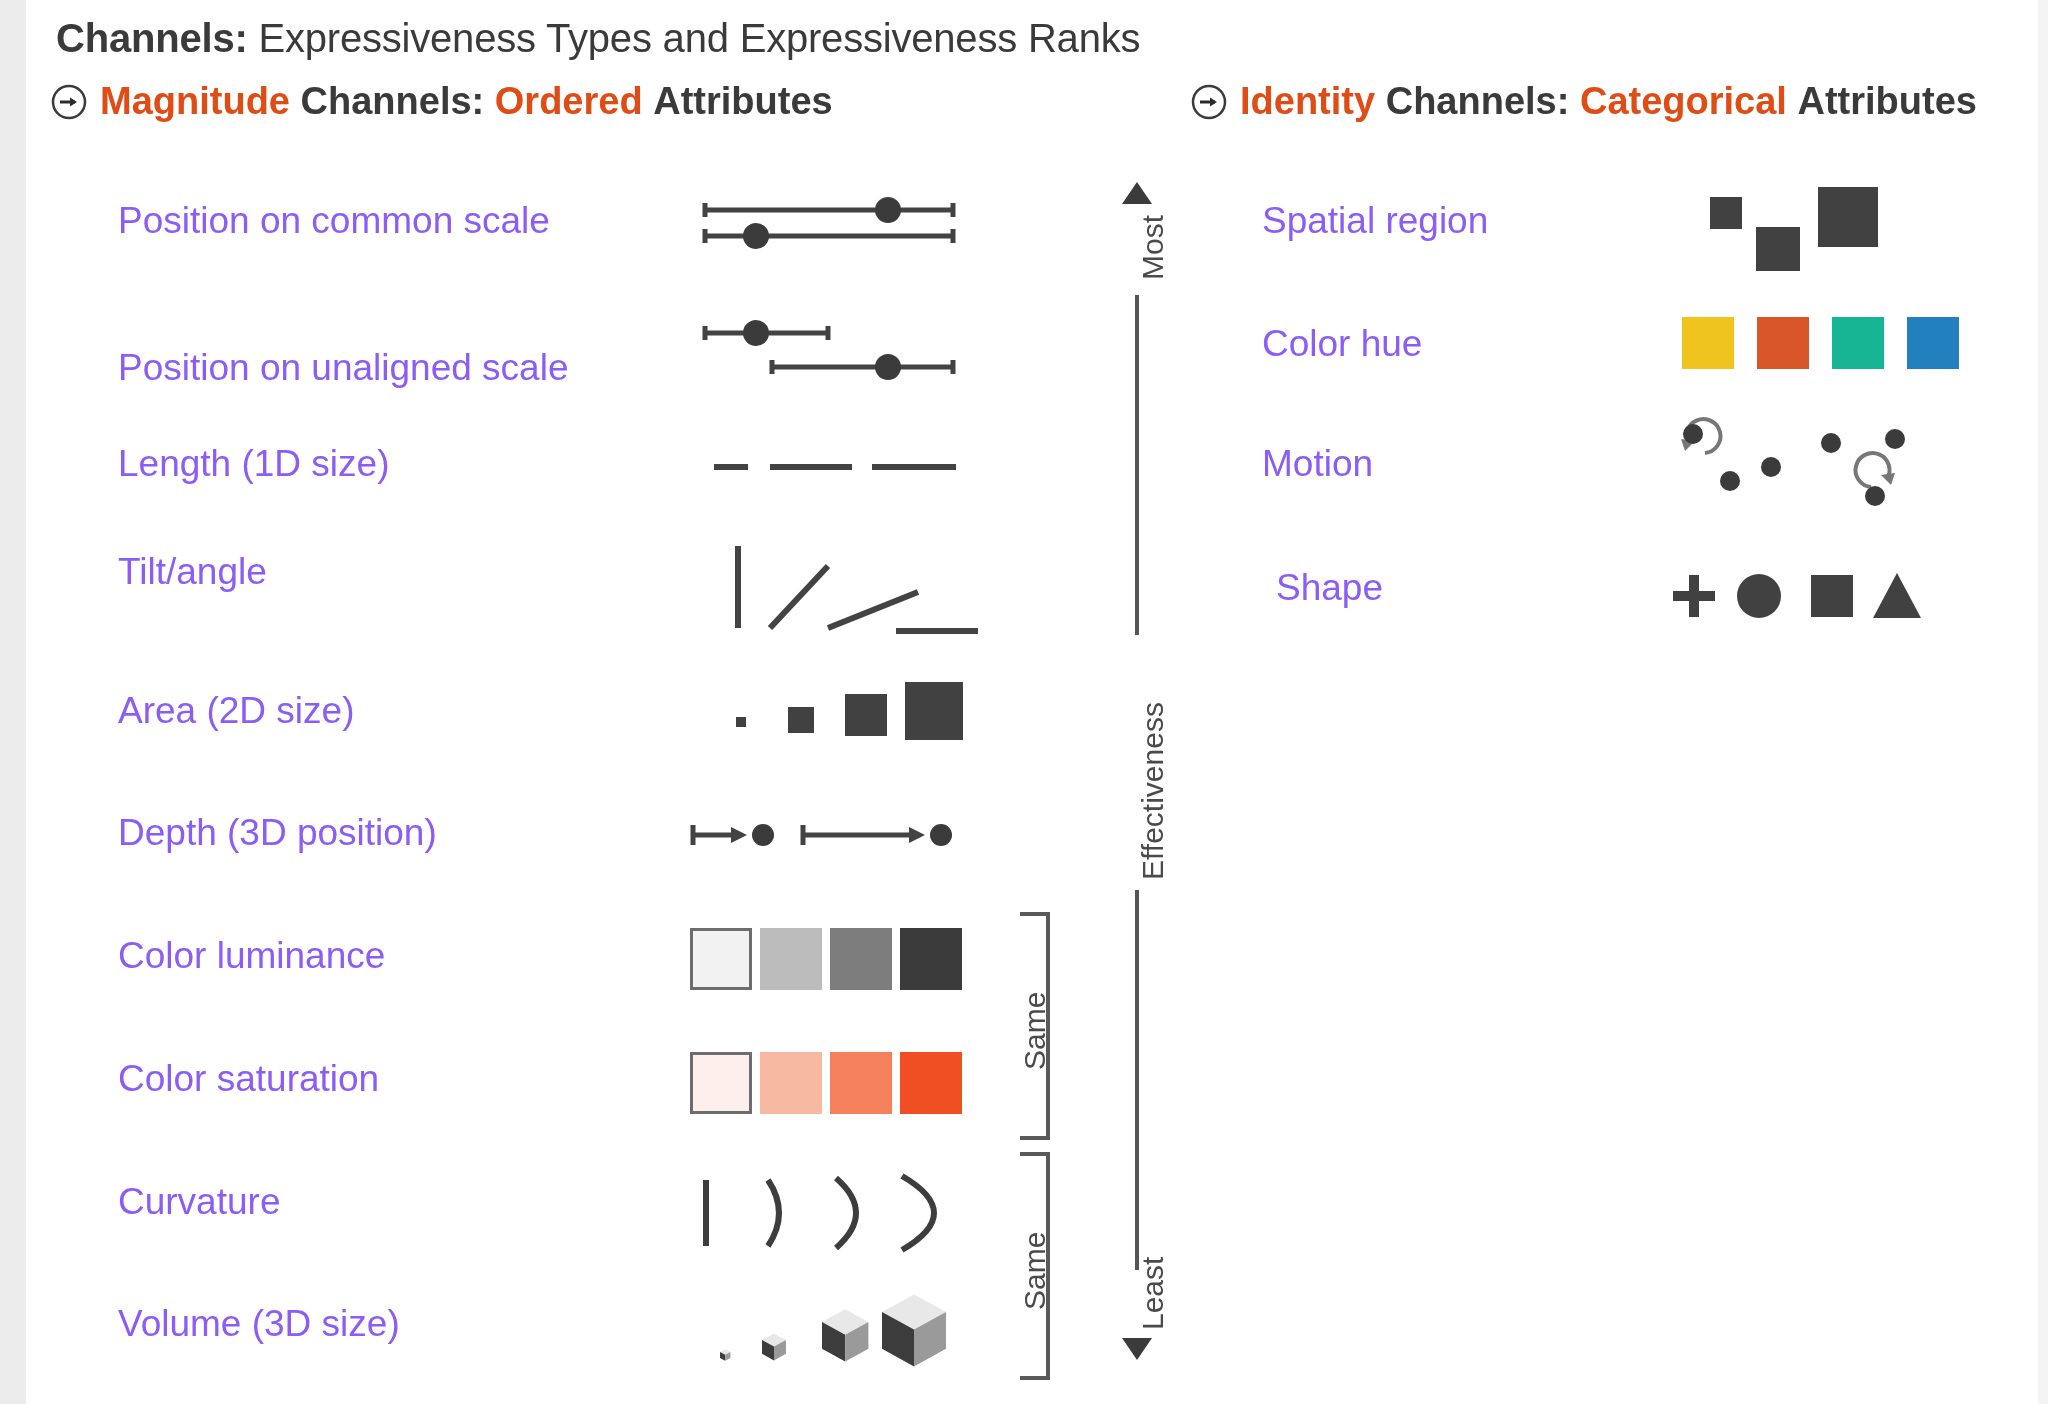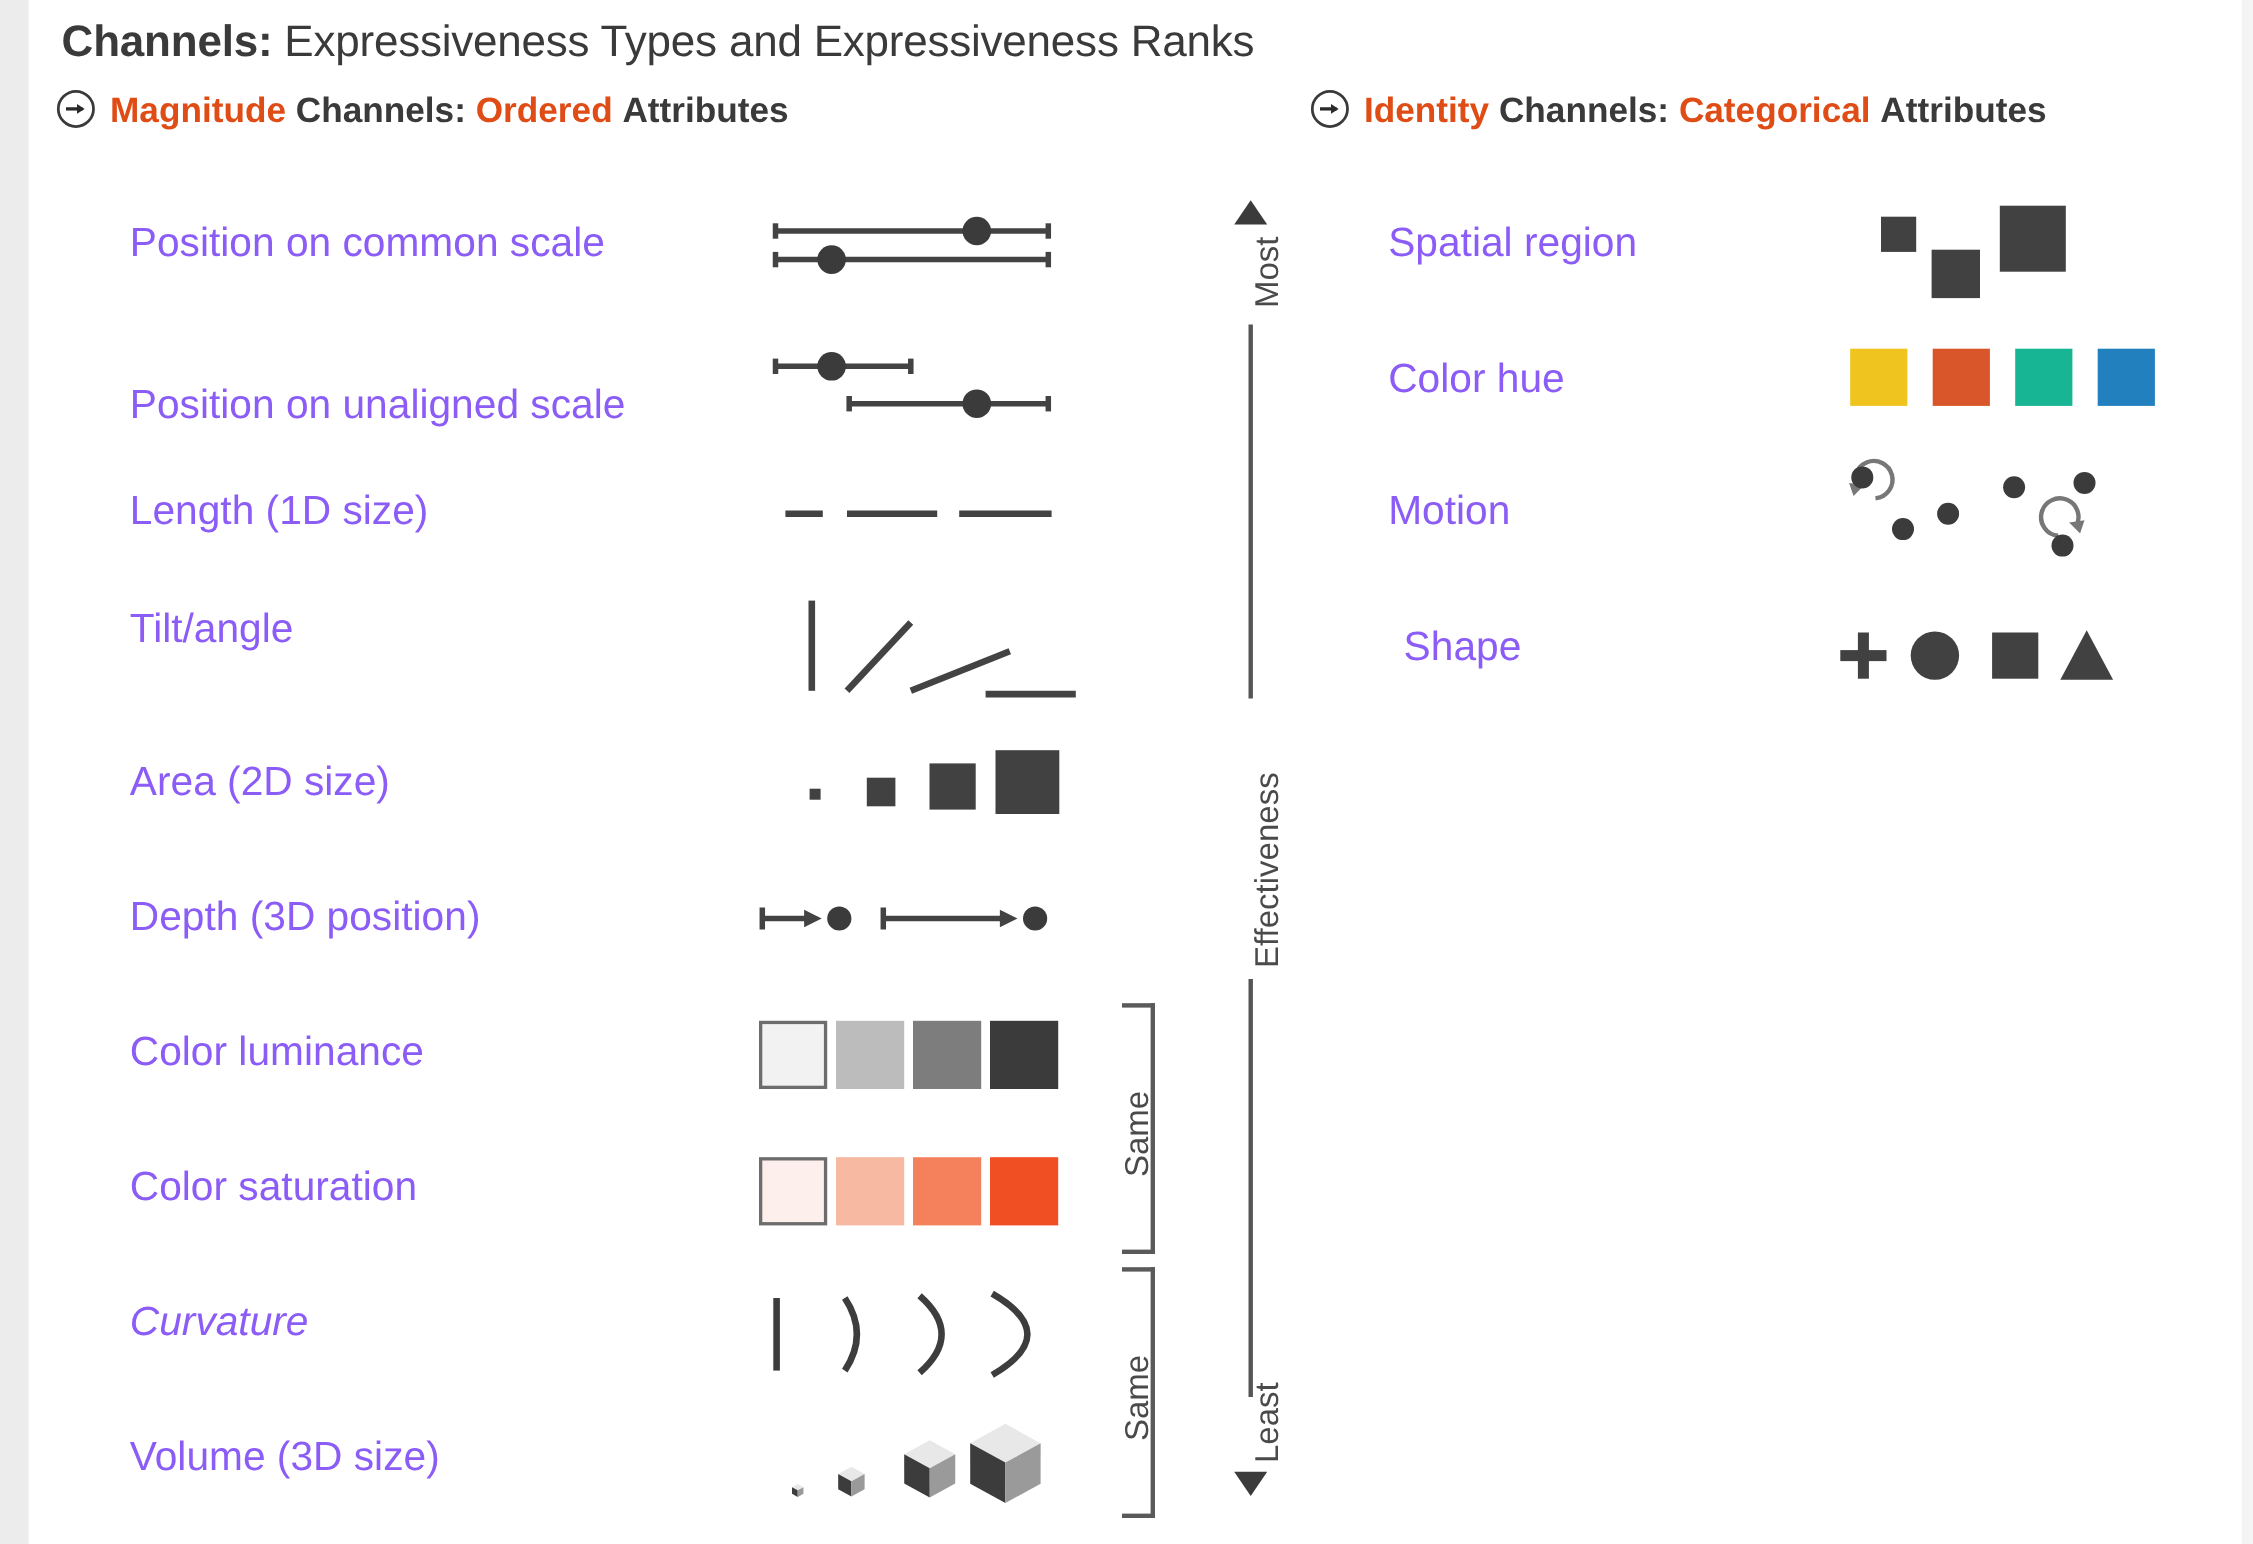--- a/index.html
+++ b/index.html
@@ -17,21 +17,21 @@
   
   .page-title{
     position:absolute;left:56px;top:16px;
     font-size:40px;letter-spacing:-0.2px;
     color:#3a3a3a;white-space:nowrap;
   }
   .page-title b{font-weight:bold;}
   .page-title span.norm{font-weight:normal;}
 
   
-  .sec-head{position:absolute;white-space:nowrap;font-size:32px;}
+  .sec-head{position:absolute;white-space:nowrap;font-size:38px;}
   .sec-head .arrow-circle{
     display:inline-block;vertical-align:-7px;
     width:38px;height:38px;margin-right:12px;
   }
   .sec-head .kw{color:#e04c16;font-weight:bold;}
   .sec-head .nm{color:#3a3a3a;font-weight:bold;}
 
   
   .row-label{
     position:absolute;font-size:37px;color:#8b5cf6;white-space:nowrap;
@@ -97,21 +97,21 @@
 </div>
 
 <div class="row-label" style="left:118px;top:200px;">Position on common scale</div>
 <div class="row-label" style="left:118px;top:323px;margin-top:24px;">Position on unaligned scale</div>
 <div class="row-label" style="left:118px;top:443px;">Length (1D size)</div>
 <div class="row-label" style="left:118px;top:551px;">Tilt/angle</div>
 <div class="row-label" style="left:118px;top:690px;">Area (2D size)</div>
 <div class="row-label" style="left:118px;top:812px;">Depth (3D position)</div>
 <div class="row-label" style="left:118px;top:935px;">Color luminance</div>
 <div class="row-label" style="left:118px;top:1058px;">Color saturation</div>
-<div class="row-label" style="left:118px;top:1181px;font-style:italic;">Curvature</div>
+<div class="row-label" style="left:118px;top:1181px;">Curvature</div>
 <div class="row-label" style="left:118px;top:1303px;">Volume (3D size)</div>
 
 <div class="gfx" style="left:700px;top:185px;width:280px;height:70px;">
   <svg width="280" height="70" viewBox="0 0 280 70">
     <line x1="5" y1="18" x2="5" y2="32" stroke="#434343" stroke-width="5"></line>
     <line x1="253" y1="18" x2="253" y2="32" stroke="#434343" stroke-width="5"></line>
     <line x1="5" y1="25" x2="253" y2="25" stroke="#434343" stroke-width="5"></line>
     <circle cx="188" cy="25" r="13" fill="#3b3b3b"></circle>
     <line x1="5" y1="44" x2="5" y2="58" stroke="#434343" stroke-width="5"></line>
     <line x1="253" y1="44" x2="253" y2="58" stroke="#434343" stroke-width="5"></line>

